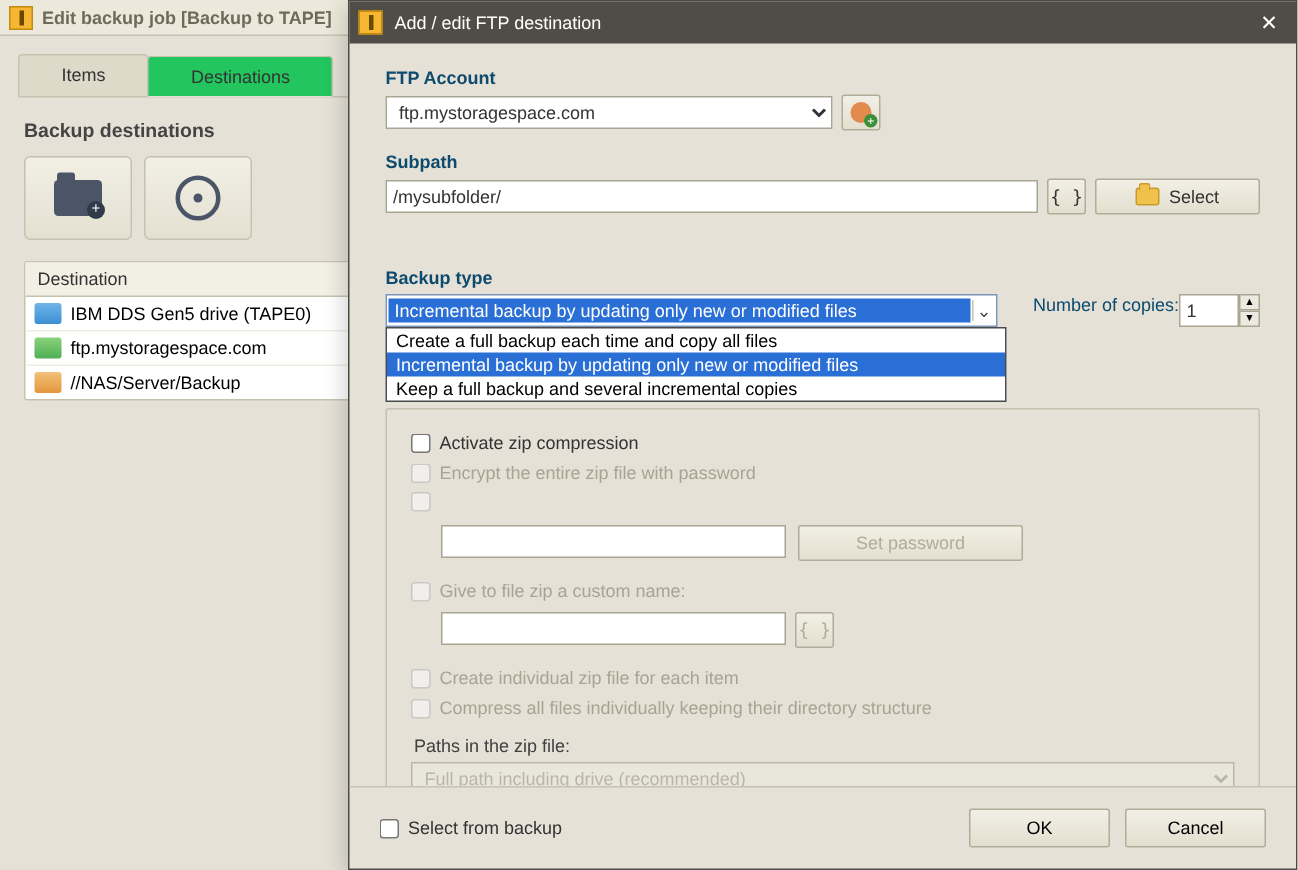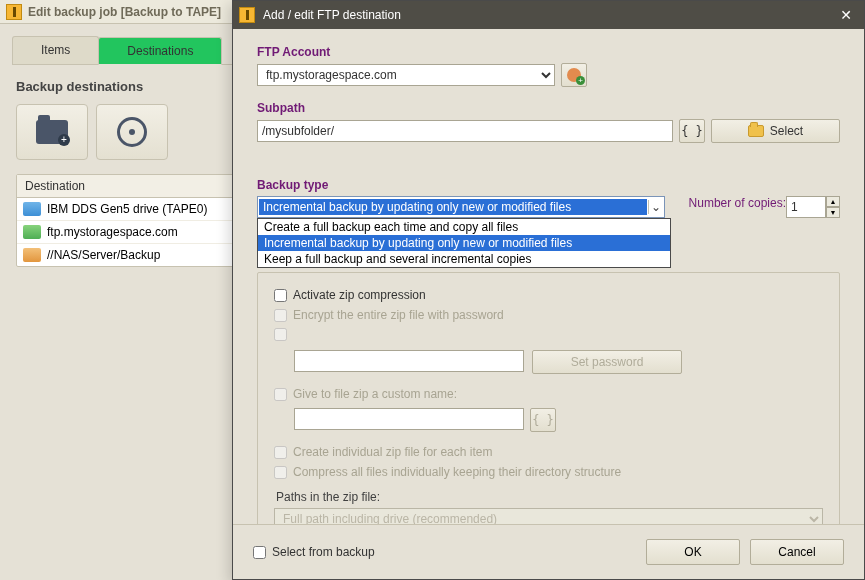--- a/index.html
+++ b/index.html
@@ -34,21 +34,21 @@
 
   
   .modal { position:absolute; left:232px; top:0; width:633px; height:580px; background:#e5e1d6; border:1px solid #4a4a4a; box-shadow:-4px 4px 12px rgba(0,0,0,.15); display:flex; flex-direction:column; }
   .modal-titlebar { height:28px; background:#4f4d46; color:#fff; display:flex; align-items:center; padding:0 4px 0 6px; gap:8px; }
   .modal-title-icon { width:16px; height:16px; background:#f7b733; border:1px solid #c28a0f; position:relative; }
   .modal-title-icon::after { content:""; position:absolute; left:6px; top:2px; width:3px; height:10px; background:#6a4a00; }
   .modal-title { flex:1; font-size:12px; }
   .close-btn { width:28px; height:22px; display:flex; align-items:center; justify-content:center; color:#fff; cursor:pointer; font-size:14px; }
 
   .modal-body { flex:1; padding:16px 24px 8px; overflow:hidden; position:relative; }
-  .field-label { font-weight:bold; color:#701a75; margin-bottom:4px; }
+  .field-label { font-weight:bold; color:#0c4a6e; margin-bottom:4px; }
   .row { display:flex; align-items:center; gap:6px; margin-bottom:14px; }
   select, input[type=text] { height:22px; border:1px solid #a9a593; background:#fff; padding:2px 4px; color:#333; }
   .btn { height:24px; border:1px solid #b2ad99; background:linear-gradient(#f2efe5,#e3dfcf); border-radius:2px; padding:0 12px; cursor:pointer; color:#333; display:inline-flex; align-items:center; gap:6px; }
   .btn.small { width:26px; padding:0; justify-content:center; }
   .person-icon { width:14px; height:14px; border-radius:50%; background:#e28b4e; position:relative; }
   .person-icon::after { content:"+"; position:absolute; right:-4px; bottom:-3px; width:9px;height:9px;border-radius:50%; background:#3a8f3a; color:#fff; font-size:8px; line-height:9px; text-align:center;}
   .braces { font-family: Consolas, monospace; font-size:12px; }
   .folder-ic { width:16px; height:12px; background:#f0c14b; border:1px solid #c99a2e; border-radius:2px; position:relative; }
   .folder-ic::before { content:""; position:absolute; top:-4px; left:1px; width:6px; height:4px; background:#f0c14b; border:1px solid #c99a2e; border-bottom:none; border-radius:2px 2px 0 0;}
 
@@ -139,21 +139,21 @@
       </select>
       <button class="btn small">
           <span class="person-icon"></span>
         </button>
     </div>
 
     <div class="field-label">Subpath</div>
     <div class="row">
       <input type="text" style="flex: 1 1 0%;" value="/mysubfolder/">
       <button class="btn small braces">{ }</button>
-      <button class="btn" style="width:129px; justify-content:center">
+      <button class="btn" style="width:110px; justify-content:center">
         <span class="folder-ic"></span>
         <span>Select</span>
       </button>
     </div>
 
     <div class="two-col">
       <div style="flex:1">
         <div class="field-label">Backup type</div>
         <div class="dropdown-wrap">
           <div class="combo">

